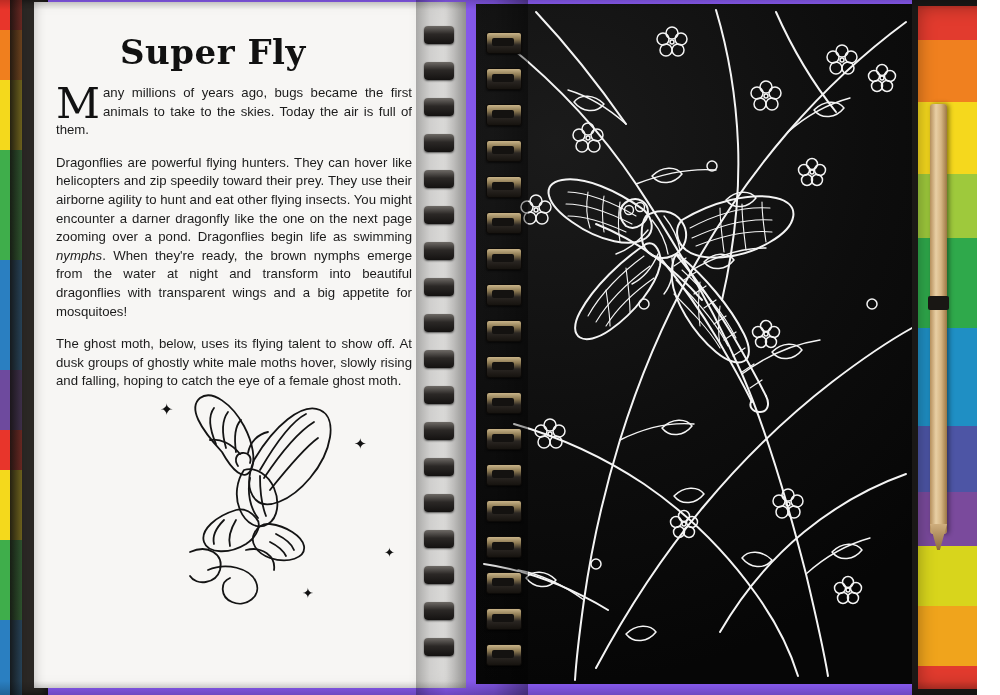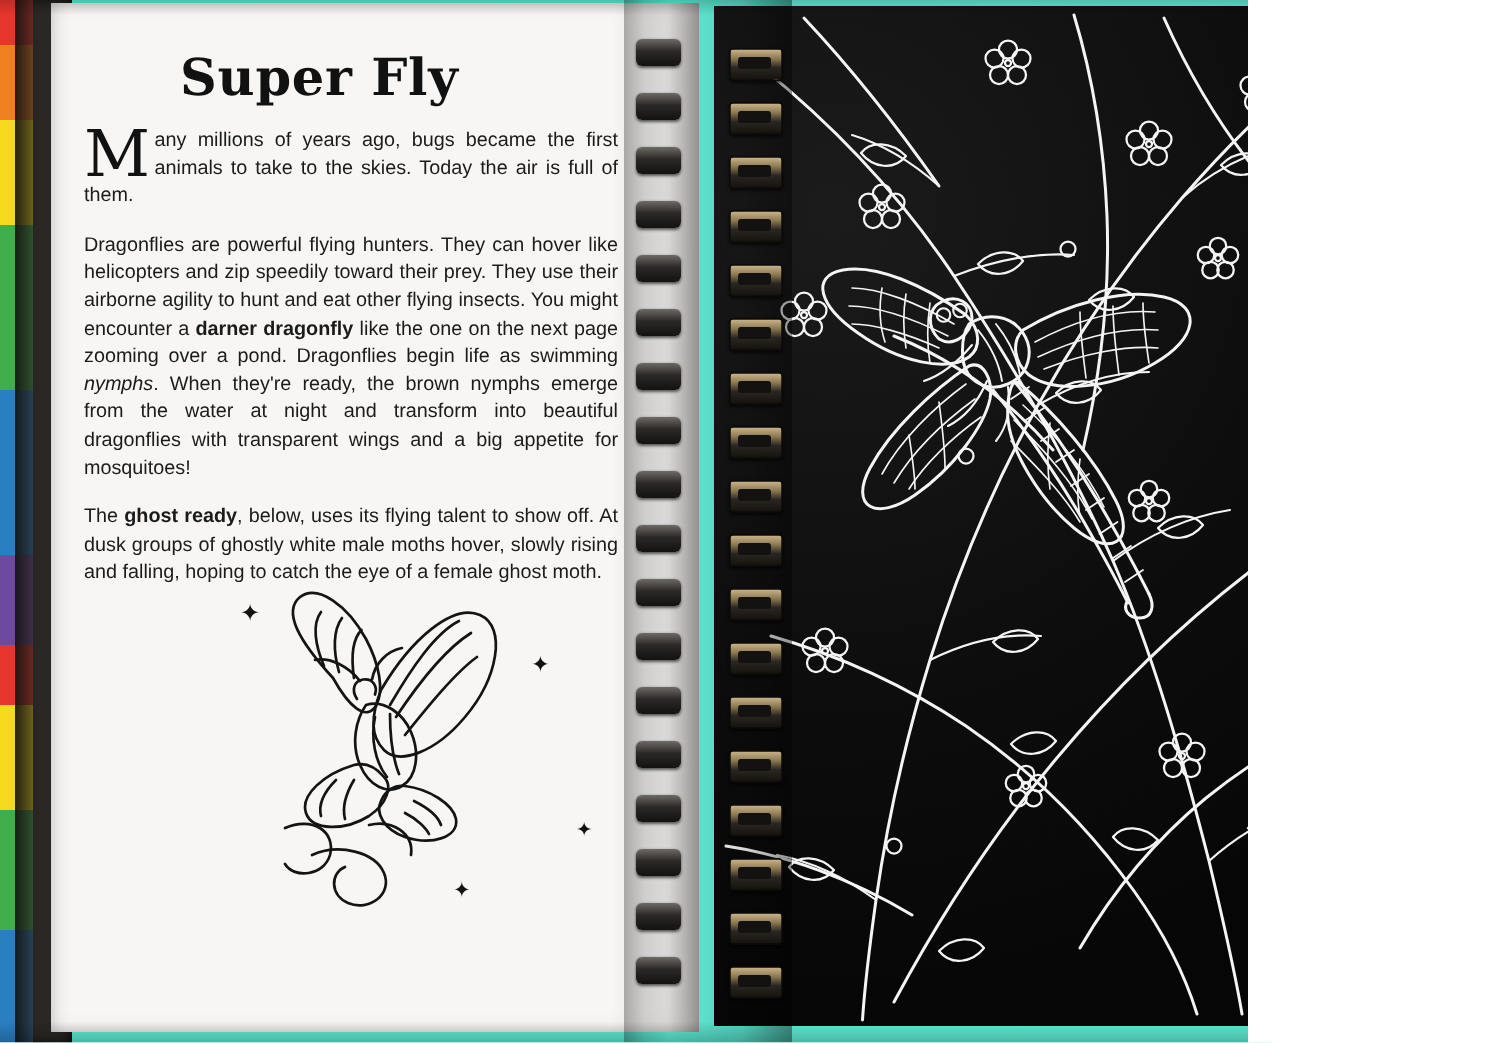--- a/index.html
+++ b/index.html
@@ -2,24 +2,24 @@
 <html><head>
 <meta charset="utf-8">
 <style>
   html, body {
     margin: 0;
     padding: 0;
     background: #ffffff;
   }
   .stage {
     position: relative;
-    width: 832px;
+    width: 977px;
     height: 695px;
     overflow: hidden;
-    background: #5eead4;
+    background: #8b5cf6;
     font-family: "Liberation Sans", sans-serif;
   }
 
   
   .rainbow-left {
     position: absolute;
     left: 0; top: 0;
     width: 22px; height: 695px;
     background: linear-gradient(to bottom,
       #e8352b 0px, #e8352b 30px,
@@ -90,21 +90,21 @@
   .dropcap-para { position: relative; min-height: 42px; }
   .dropcap {
     float: left;
     font-family: "DejaVu Serif", serif;
     font-size: 43px;
     line-height: 35px;
     padding: 2px 3px 0 0;
     color: #111;
   }
   .para { margin: 0 0 14px 0; }
-  b { font-weight: 700; }
+  b { font-weight: 400; }
   i { }
 
   
   .moth-art {
     position: absolute;
     left: 70px; top: 372px;
     width: 300px; height: 240px;
   }
   .star {
     position: absolute;
@@ -255,21 +255,21 @@
     <div class="title">Super Fly</div>
 
     <div class="body-text">
 
       <p class="para dropcap-para">
         <span class="dropcap">M</span><span>any millions of years ago, bugs became the first animals to take to the skies. Today the air is full of them.</span>
       </p>
 
       <p class="para"><span>Dragonflies are powerful flying hunters. They can hover like helicopters and zip speedily toward their prey. They use their airborne agility to hunt and eat other flying insects. You might encounter a </span><b>darner dragonfly</b><span> like the one on the next page zooming over a pond. Dragonflies begin life as swimming </span><i>nymphs</i><span>. When they're ready, the brown nymphs emerge from the water at night and transform into beautiful dragonflies with transparent wings and a big appetite for mosquitoes!</span></p>
 
-      <p class="para"><span>The </span><b>ghost ready</b><span>, below, uses its flying talent to show off. At dusk groups of ghostly white male moths hover, slowly rising and falling, hoping to catch the eye of a female ghost moth.</span></p>
+      <p class="para"><span>The </span><b>ghost moth</b><span>, below, uses its flying talent to show off. At dusk groups of ghostly white male moths hover, slowly rising and falling, hoping to catch the eye of a female ghost moth.</span></p>
     </div>
 
     <div class="moth-art">
       <svg width="300" height="240" viewBox="0 0 300 240">
         <g fill="none" stroke="#141414" stroke-width="1.8" stroke-linecap="round" stroke-linejoin="round">
 
           <path d="M118 78 C96 54 84 34 96 24 C108 15 128 30 140 52 C149 69 152 86 147 96 C140 108 128 96 118 78 Z"></path>
 
           <path d="M112 70 C106 56 104 42 110 34"></path>
           <path d="M122 74 C118 60 118 46 124 38"></path>

